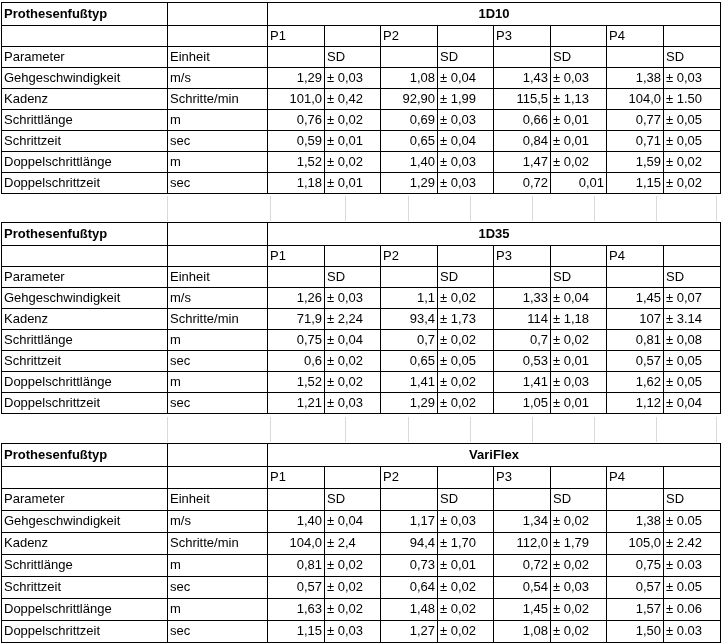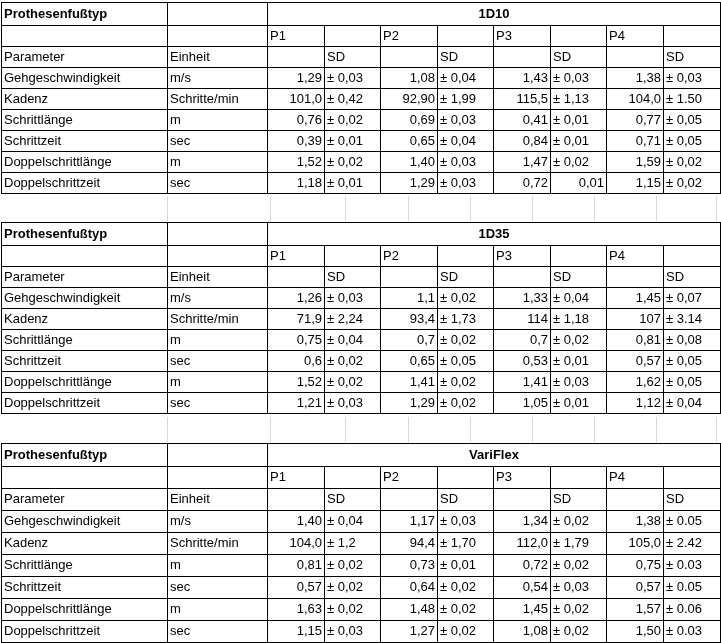--- a/index.html
+++ b/index.html
@@ -120,29 +120,29 @@
           <td class="val">104,0</td>
           <td class="sd">± 1.50</td>
         </tr>
         <tr class="row">
           <td>Schrittlänge</td>
           <td>m</td>
           <td class="val">0,76</td>
           <td class="sd">± 0,02</td>
           <td class="val">0,69</td>
           <td class="sd">± 0,03</td>
-          <td class="val">0,41</td>
+          <td class="val">0,66</td>
           <td class="sd">± 0,01</td>
           <td class="val">0,77</td>
           <td class="sd">± 0,05</td>
         </tr>
         <tr class="row">
           <td>Schrittzeit</td>
           <td>sec</td>
-          <td class="val">0,39</td>
+          <td class="val">0,59</td>
           <td class="sd">± 0,01</td>
           <td class="val">0,65</td>
           <td class="sd">± 0,04</td>
           <td class="val">0,84</td>
           <td class="sd">± 0,01</td>
           <td class="val">0,71</td>
           <td class="sd">± 0,05</td>
         </tr>
         <tr class="row">
           <td>Doppelschrittlänge</td>
@@ -339,21 +339,21 @@
           <td class="sd">± 0,03</td>
           <td class="val">1,34</td>
           <td class="sd">± 0,02</td>
           <td class="val">1,38</td>
           <td class="sd">± 0.05</td>
         </tr>
         <tr class="row">
           <td>Kadenz</td>
           <td>Schritte/min</td>
           <td class="val">104,0</td>
-          <td class="sd">± 1,2</td>
+          <td class="sd">± 2,4</td>
           <td class="val">94,4</td>
           <td class="sd">± 1,70</td>
           <td class="val">112,0</td>
           <td class="sd">± 1,79</td>
           <td class="val">105,0</td>
           <td class="sd">± 2.42</td>
         </tr>
         <tr class="row">
           <td>Schrittlänge</td>
           <td>m</td>

